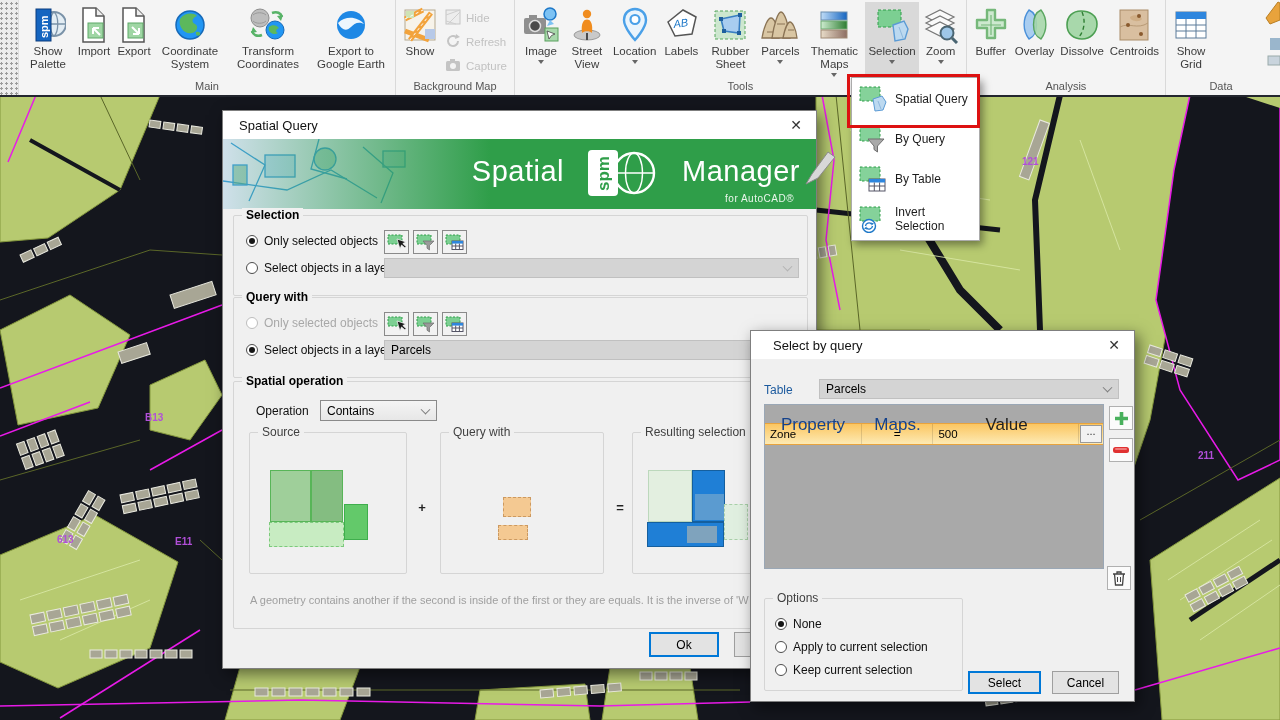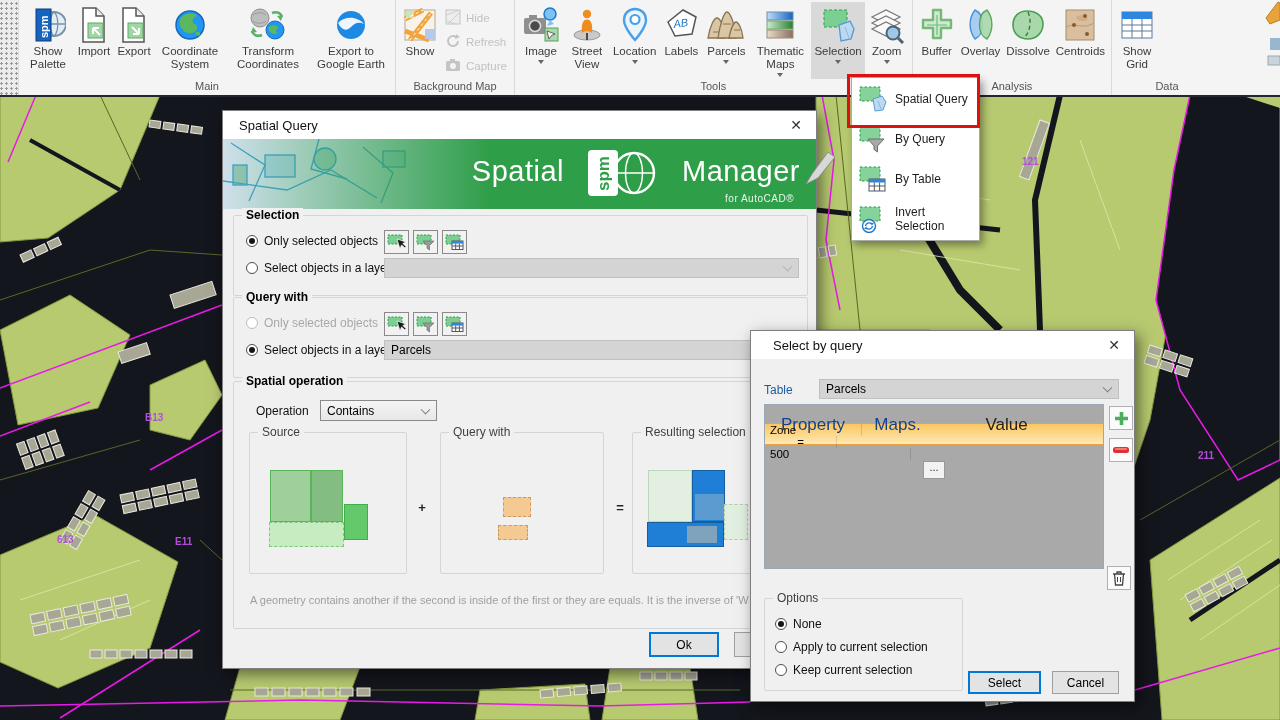--- a/index.html
+++ b/index.html
@@ -80,21 +80,21 @@
   .brand-sub{position:absolute;right:22px;top:54px;font-size:10px;color:#eaf6ec;letter-spacing:.5px;}
 
   
   .grid{position:absolute;border:1px solid #9aa7b5;background:#a9a9a9;box-sizing:border-box;}
   .ghead{display:flex;height:18px;}
   .gh{box-sizing:border-box;border-right:1px solid #b9c9da;font-size:17px;color:#15428b;
       display:flex;align-items:center;justify-content:center;
       background:linear-gradient(#f4f8fc,#dce8f3);margin-top:20px;}
   .gh.orange{background:linear-gradient(#f6b44f,#f9d186);color:#222;}
   .grow{display:flex;height:20px;background:linear-gradient(#fbc661,#fdeab4);
-        border-top:1px solid #e8a33d;border-bottom:1px solid #e8a33d;flex-direction:column;}
+        border-top:1px solid #e8a33d;border-bottom:1px solid #e8a33d;}
   .gc{box-sizing:border-box;font-size:11.5px;color:#000;display:flex;align-items:center;
       padding:0 5px;border-right:1px solid rgba(0,0,0,.12);}
   .dots-btn{width:20px;height:16px;margin:1px;background:#f2f2f2;border:1px solid #999;
             font-size:11px;line-height:10px;text-align:center;color:#333;}
   .sidebtn{position:absolute;width:24px;height:24px;background:#fbfbfb;border:1px solid #b0b0b0;
            display:flex;align-items:center;justify-content:center;box-sizing:border-box;}
 </style>
 </head>
 <body>
 
@@ -449,20 +449,35 @@
         <span class="ricon">
           <svg width="38" height="38">
               <path d="M6 16 L21 4 L34 11 L30 28 L13 30 Z" fill="#fff" stroke="#555" stroke-width="1.5"></path>
               <text x="12" y="22" font-size="11" font-style="italic" fill="#1e78c8" transform="rotate(-8 12 22)">AB</text>
             </svg>
         </span>
         <span class="rlbl">Labels</span>
       </div>
       <div class="rbtn">
         <span class="ricon">
+          <svg width="36" height="38">
+              <rect x="3" y="5" width="30" height="28" fill="#cde7cf" stroke="#57a65c" stroke-dasharray="3 2"></rect>
+              <path d="M9 13 L28 9 L27 27 L12 25 Z" fill="#a9cdf0" stroke="#3a7fc2" stroke-width="1.6"></path>
+              <g fill="#1f5f9e">
+                <rect x="7" y="11" width="4" height="4"></rect>
+                <rect x="26" y="7" width="4" height="4"></rect>
+                <rect x="25" y="25" width="4" height="4"></rect>
+                <rect x="10" y="23" width="4" height="4"></rect>
+              </g>
+            </svg>
+        </span>
+        <span class="rlbl" style="width:48px">Rubber Sheet</span>
+      </div>
+      <div class="rbtn">
+        <span class="ricon">
           <svg width="40" height="38">
               <g fill="#d9c6a3" stroke="#8a7354" stroke-width="1.3">
                 <path d="M2 32c2-12 6-20 9-20s7 8 8 20z"></path>
                 <path d="M12 32c2-14 6-26 9-26s8 12 9 26z"></path>
                 <path d="M23 32c2-10 5-16 7-16s6 6 7 16z"></path>
               </g>
               <path d="M7 26h6M17 18h8M28 24h6" stroke="#8a7354" stroke-width="1" fill="none"></path>
             </svg>
         </span>
         <span class="rlbl">Parcels</span>

